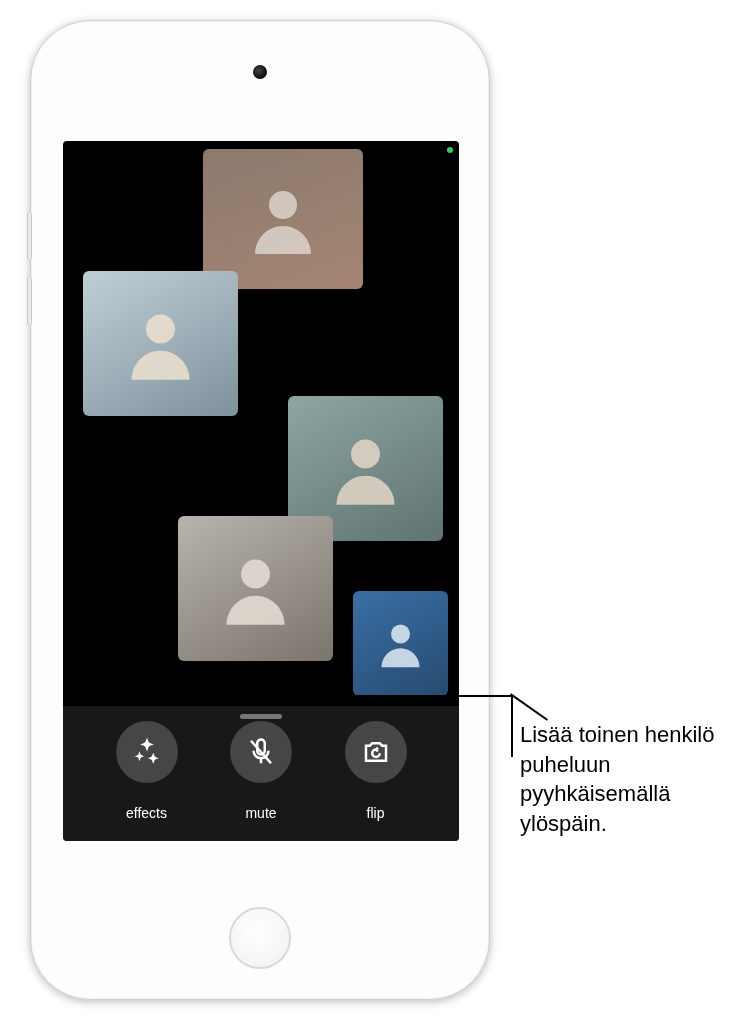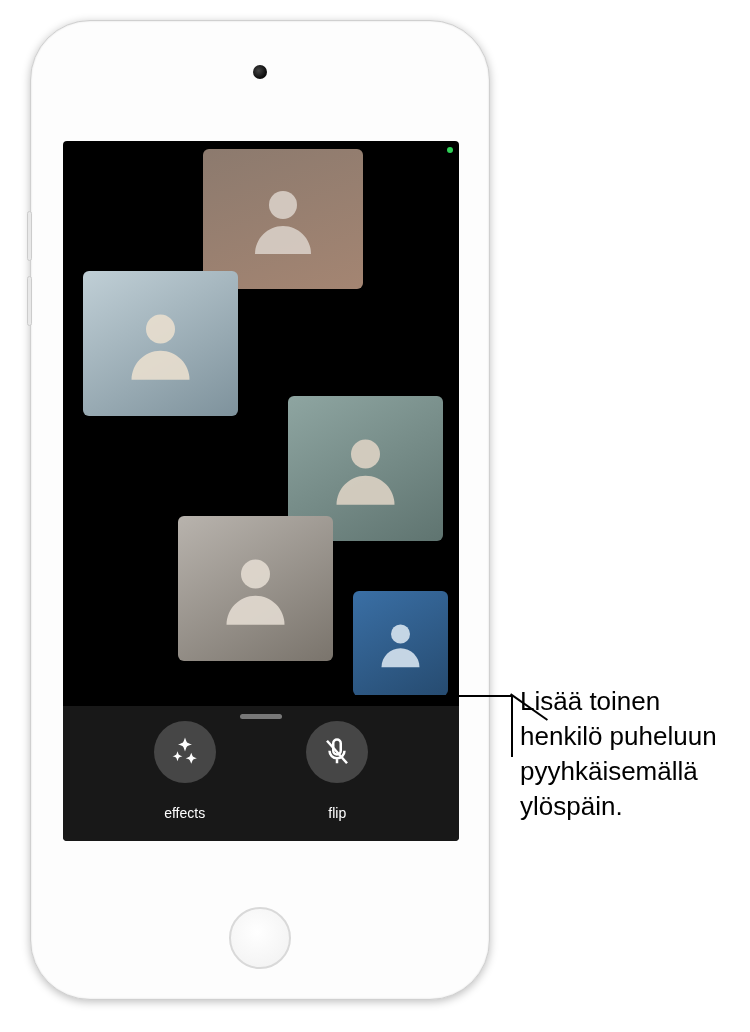--- a/index.html
+++ b/index.html
@@ -140,23 +140,23 @@
     position:absolute;
     left:510px; top:695px;
     width:2px;height:45px;
     background:#000;
     transform-origin: top left;
     transform: rotate(-55deg);
   }
   .callout {
     position:absolute;
     left: 520px;
-    top: 684px;
+    top: 720px;
     width: 220px;
-    font-size: 26px;
+    font-size: 22px;
     line-height: 1.35;
     color:#000;
   }
 </style>
 </head>
 <body>
 
 <div class="device">
   <div class="camera"></div>
   <div class="side-btn vol-up"></div>
@@ -210,23 +210,32 @@
         </div>
 
         <div class="ctl">
           <div class="circle">
             <svg viewBox="0 0 24 24">
               <path d="M12 2a3 3 0 0 0-3 3v6a3 3 0 0 0 6 0V5a3 3 0 0 0-3-3z" fill="none" stroke="#fff" stroke-width="2"></path>
               <path d="M6 11a6 6 0 0 0 12 0M12 17v4" fill="none" stroke="#fff" stroke-width="2"></path>
               <line x1="4" y1="3" x2="20" y2="21" stroke="#fff" stroke-width="2"></line>
             </svg>
           </div>
+          <span>mute</span>
+        </div>
+
+        <div class="ctl">
+          <div class="circle">
+            <svg viewBox="0 0 24 24">
+              <path d="M4 7h3l2-2h6l2 2h3v12H4z" fill="none" stroke="#fff" stroke-width="2"></path>
+              <path d="M15 13a3 3 0 1 1-3-3m0 0l1.5-1.5M12 10l1.5 1.5" fill="none" stroke="#fff" stroke-width="2"></path>
+            </svg>
+          </div>
           <span>flip</span>
         </div>
-
 
 
       </div>
     </div>
   </div>
 
   <div class="home"></div>
 </div>
 
 <div class="callout-line"></div>

